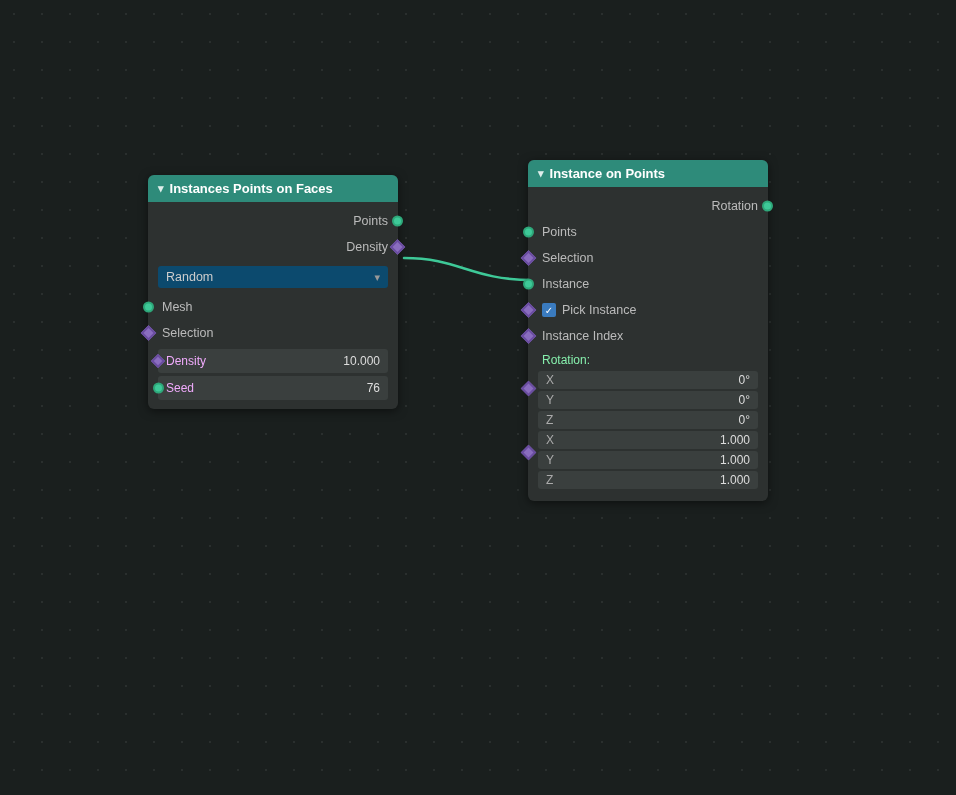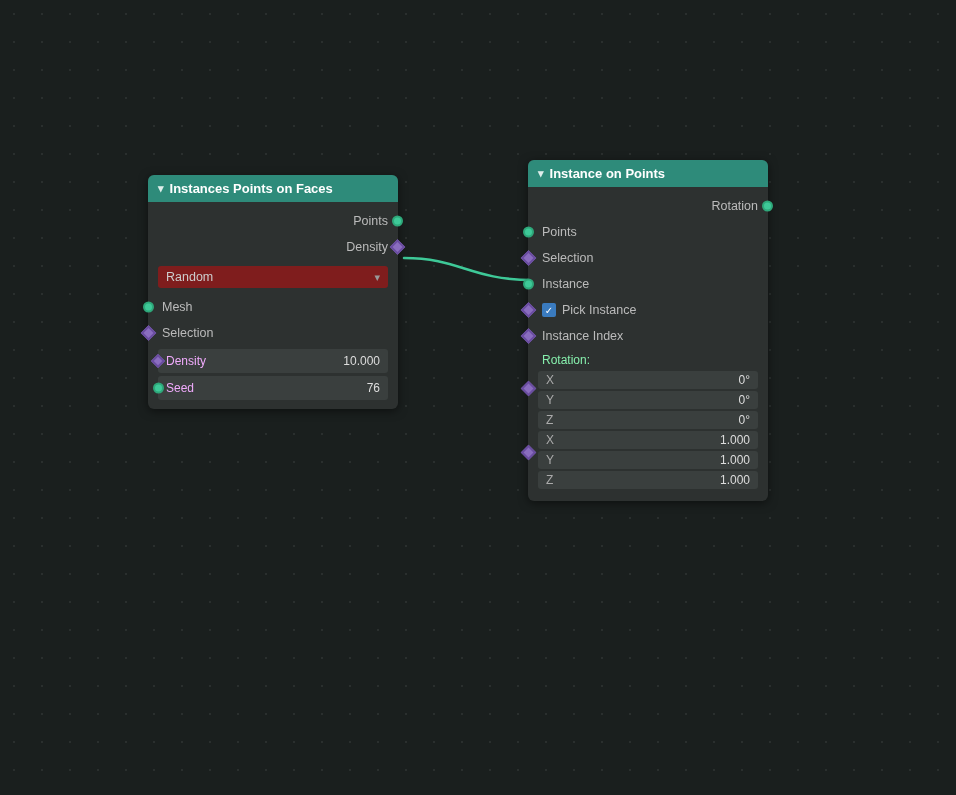--- a/index.html
+++ b/index.html
@@ -152,21 +152,21 @@
 
     
     .dropdown-row {
       display: flex;
       align-items: center;
       margin: 6px 10px;
       position: relative;
     }
 
     .dropdown {
-      background: #7f1d1d;
+      background: #0c4a6e;
       border: none;
       border-radius: 3px;
       color: #ccc;
       font-size: 12.5px;
       padding: 4px 8px;
       width: 100%;
       display: flex;
       align-items: center;
       justify-content: space-between;
       cursor: pointer;

